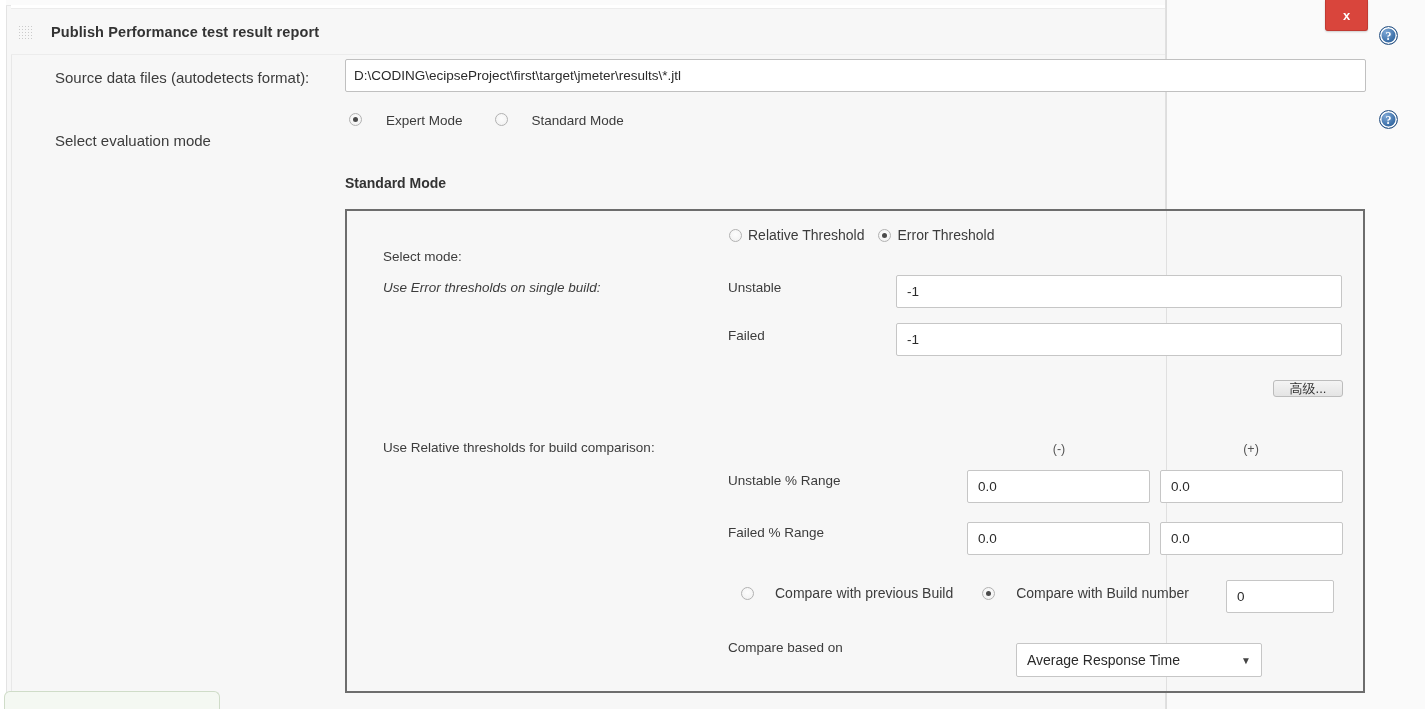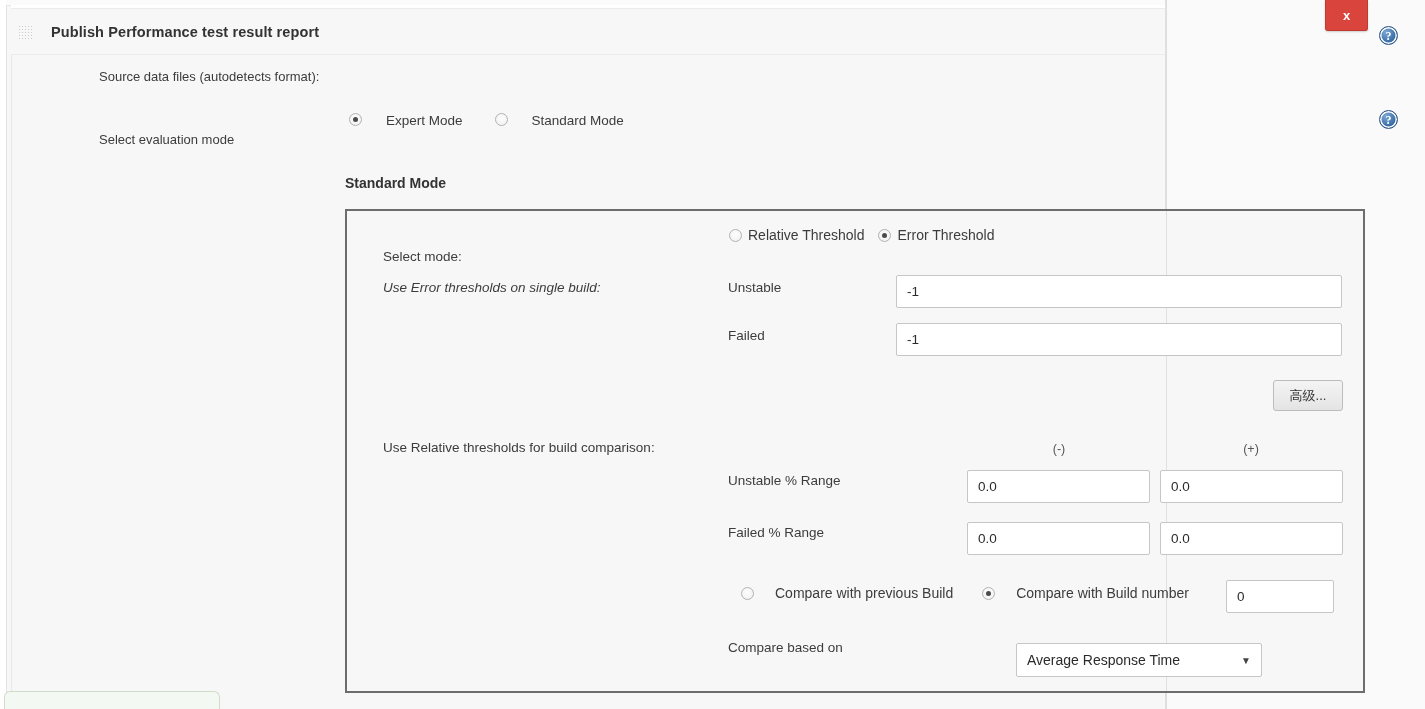--- a/index.html
+++ b/index.html
@@ -133,23 +133,22 @@
     display:block;
     line-height: 1;
     transform: translateY(-.5px);
     font-family: "Liberation Serif", serif;
   }
 
   
   .form-label {
     position: absolute;
     color: #3c3c3c;
-    font-size: 13px;
-    white-space: nowrap;
-    margin-left: 44px;
+    font-size: 15px;
+    white-space: nowrap;
   }
 
   
   #label-source-data { left: 55px; top: 69px; }
   #input-source-data {
     position: absolute;
     left: 345px; top: 59px;
     width: 1021px; height: 33px;
     box-sizing: border-box;
     padding: 0 8px;
@@ -261,21 +260,21 @@
     font-size: 13.5px;
     color: #2a2a2a;
     outline: none;
   }
   #input-unstable { left: 549px; top: 64px; width: 446px; }
   #input-failed   { left: 549px; top: 112px; width: 446px; }
 
   #advanced-button {
     position: absolute;
     left: 926px; top: 169px;
-    width: 70px; height: 31px;
+    width: 70px; height: 17px;
     box-sizing: border-box;
     background: linear-gradient(#f4f4f4, #e4e4e4);
     border: 1px solid #bcbcbc;
     border-radius: 3px;
     font-family: "Liberation Sans", sans-serif;
     font-size: 13px;
     color: #333333;
     cursor: pointer;
     display: flex;
     align-items: center;
@@ -393,20 +392,21 @@
 
   <div class="help-icon" id="help-icon-source">
     <span>?</span>
   </div>
   <div class="help-icon" id="help-icon-mode">
     <span>?</span>
   </div>
 
   <div class="form-label" id="label-source-data">Source data files (autodetects format):</div>
 
+  <input id="input-source-data" type="text" value="D:\CODING\ecipseProject\first\target\jmeter\results\*.jtl" style="">
 
   <div class="form-label" id="label-eval-mode">Select evaluation mode</div>
 
   <div id="eval-mode-group">
     <span class="radio checked"></span>
     <span class="radio-label">Expert Mode</span>
     <span class="radio"></span>
     <span class="radio-label">Standard Mode</span>
   </div>
 

